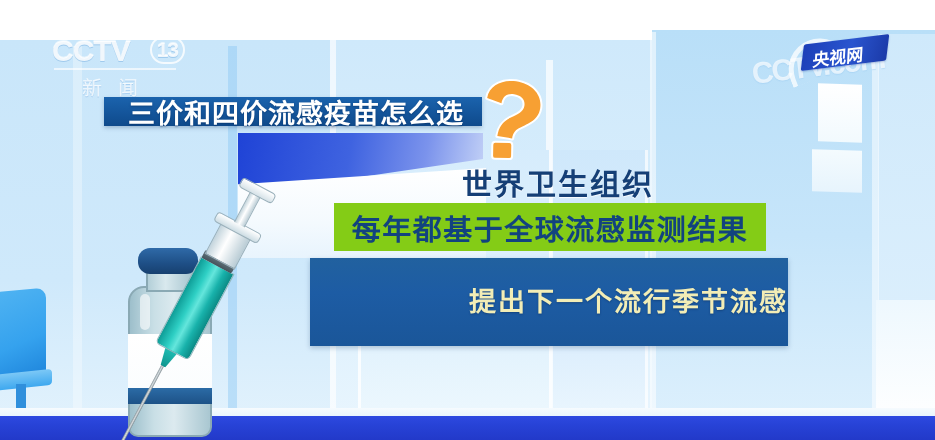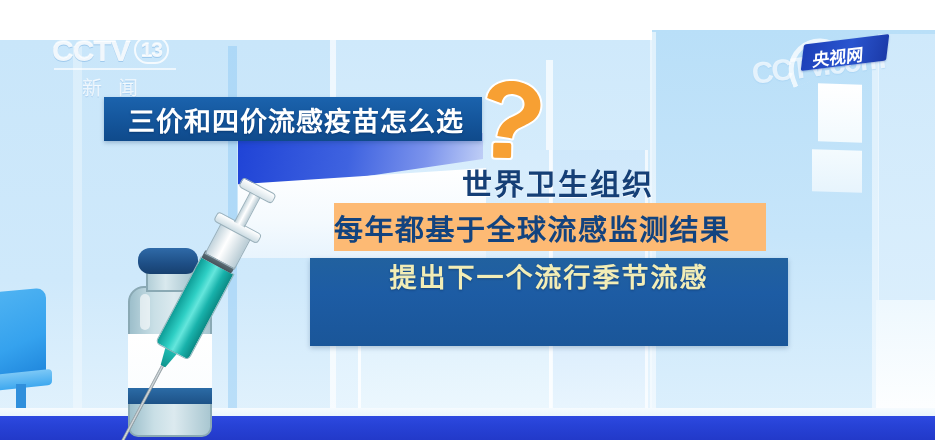--- a/index.html
+++ b/index.html
@@ -202,21 +202,21 @@
     white-space: nowrap;
   }
   .cctv13 .num13 {
     display: inline-block;
     border: 2px solid rgba(255,255,255,0.8);
     border-radius: 14px;
     padding: 0 5px;
     font-size: 21px;
     line-height: 24px;
     vertical-align: 4px;
-    margin-left: 4px;
+    margin-left: 20px;
   }
   .cctv13 .rule {
     width: 122px; height: 2px;
     background: rgba(255,255,255,0.65);
     margin: 2px 0 2px 2px;
   }
   .cctv13 .row2 {
     font-size: 20px;
     font-weight: 400;
     color: rgba(255,255,255,0.78);
@@ -364,21 +364,21 @@
   .sy-needle {
     position: absolute; left: 44px; top: 203px;
     width: 3px; height: 92px;
     background: linear-gradient(90deg, #8a969c 0%, #d6dde0 50%, #7d898f 100%);
   }
 
   
   .title-banner {
     position: absolute;
     left: 104px; top: 97px;
-    height: 44px;
+    height: 29px;
     padding: 0 18px 0 24px;
     display: flex;
     align-items: center;
     background: linear-gradient(180deg, #1b63ad 0%, #14559b 55%, #0f4a8b 100%);
     box-shadow: 0 2px 4px rgba(10,50,100,0.25);
     z-index: 20;
   }
   .title-banner .t {
     font-size: 27px;
     font-weight: 700;
@@ -409,44 +409,44 @@
     color: #153f76;
     letter-spacing: 2px;
     white-space: nowrap;
     text-shadow: 0 1px 1px rgba(255,255,255,0.9);
   }
 
   .line2-box {
     position: absolute;
     left: 334px; top: 203px;
     width: 432px; height: 48px;
-    background: #fdba74;
+    background: #84cc16;
     z-index: 18;
     display: flex;
     align-items: center;
-    justify-content: flex-start;
+    justify-content: center;
   }
   .line2-box .t {
     font-size: 29px;
     font-weight: 700;
     color: #12437f;
     letter-spacing: 1.5px;
     white-space: nowrap;
   }
 
   .highlight-box {
     position: absolute;
     left: 310px; top: 258px;
     width: 478px; height: 88px;
     background: linear-gradient(180deg, #21619f 0%, #1d5ca4 40%, #1a5699 100%);
     z-index: 18;
     display: flex;
-    flex-direction: column;
+    flex-direction: row;
     align-items: center;
-    justify-content: flex-start;
+    justify-content: flex-end;
     box-shadow: 0 2px 5px rgba(10,50,100,0.25);
   }
   .highlight-box .t {
     font-size: 27px;
     font-weight: 700;
     color: #f2edb6;
     letter-spacing: 2px;
     white-space: nowrap;
     line-height: 40px;
     text-shadow: 0 1px 2px rgba(8,40,85,0.45);

